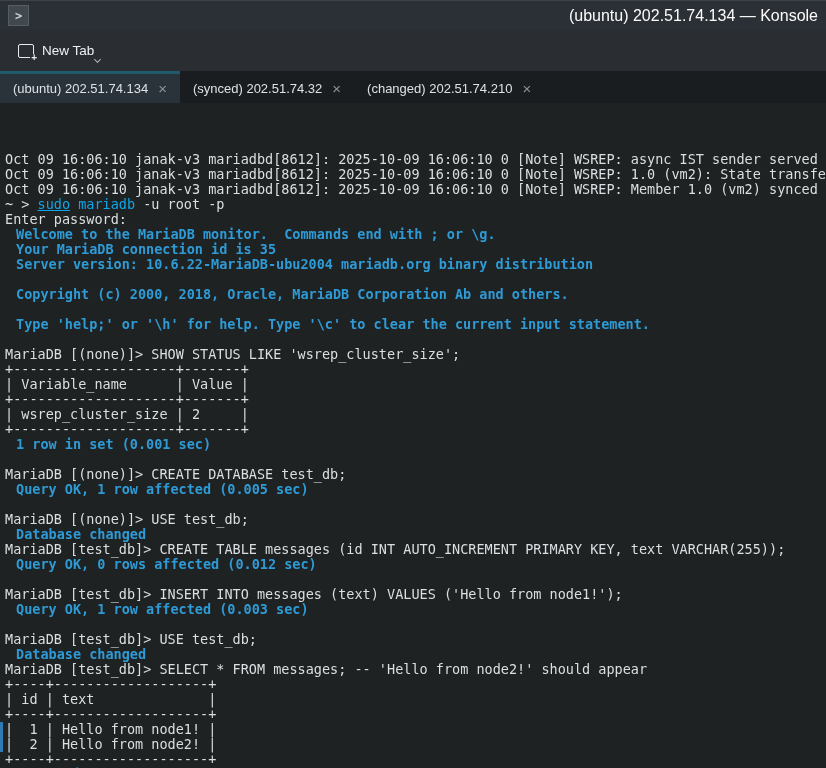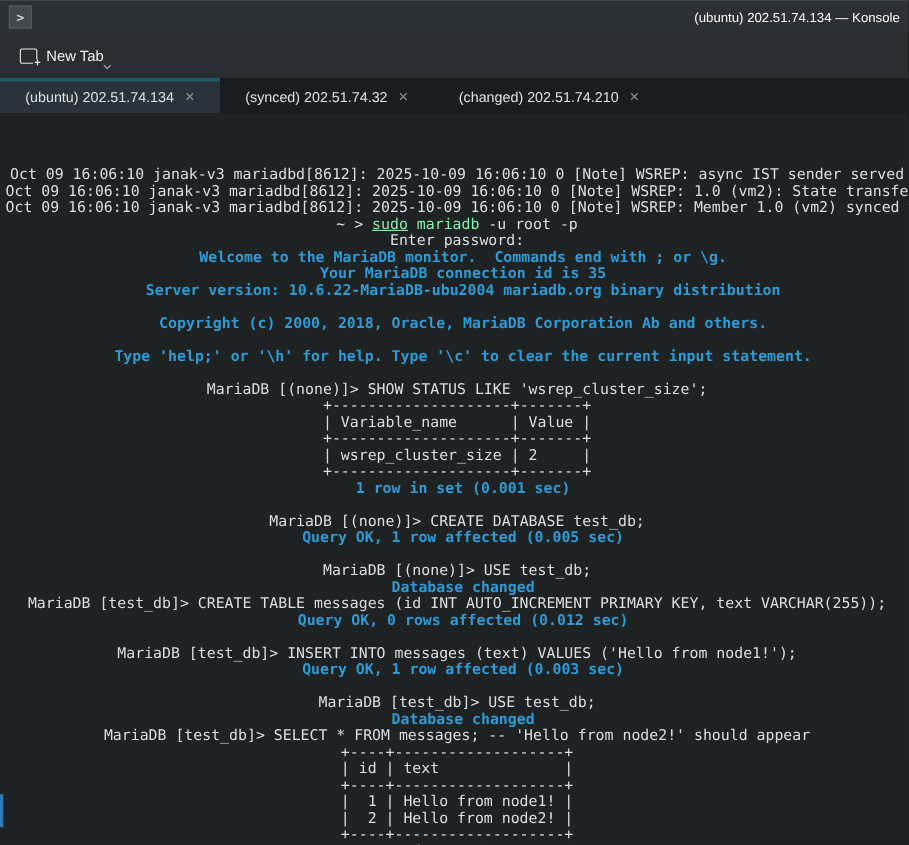--- a/index.html
+++ b/index.html
@@ -5,53 +5,53 @@
   * { box-sizing: border-box; }
   body { margin: 0; background: #15181a; font-family: "Liberation Sans", sans-serif; }
   .window { width: 826px; height: 768px; position: relative; overflow: hidden; background: #1f2223; }
 
   
   .titlebar { height: 30px; background: #2b3036; border-top: 1px solid #3d434a;
               display: flex; align-items: center; padding: 0 8px; }
   .app-icon { width: 21px; height: 21px; background: #41484e; border: 1px solid #565d63;
               color: #ccd2d6; display: flex; align-items: center; justify-content: center;
               font: bold 12px "DejaVu Sans Mono", monospace; }
-  .win-title { flex: 1; text-align: right; color: #fcfcfc; font-size: 12px; }
+  .win-title { flex: 1; text-align: right; color: #fcfcfc; font-size: 16px; }
 
   
   .toolbar { height: 41px; background: #2a2e33; display: flex; align-items: center; padding: 0 10px; gap: 10px; }
   .tbtn { display: flex; align-items: center; gap: 8px; background: none; border: none;
           color: #eef1f3; font-family: "Liberation Sans", sans-serif; font-size: 13.5px;
           padding: 6px 8px; position: relative; cursor: default; }
   .ico-newtab { width: 16px; height: 14px; border: 1.5px solid #e9ecee; border-radius: 2px; position: relative; }
   .ico-newtab .plus { position: absolute; right: -4px; bottom: -5px; color: #e9ecee;
                       font-size: 10px; font-weight: bold; background: #2a2e33; line-height: 8px; padding-left: 1px; }
   .mini-caret { position: absolute; right: 2px; bottom: 2px; width: 5px; height: 5px;
                 border-right: 1.5px solid #aeb4b9; border-bottom: 1.5px solid #aeb4b9;
                 transform: rotate(45deg); }
   .ico-split { width: 17px; height: 14px; display: flex; gap: 2px; }
   .ico-split div { flex: 1; background: #e9ecee; border-radius: 1px; }
   .caret { width: 7px; height: 7px; border-right: 1.6px solid #d6dadd; border-bottom: 1.6px solid #d6dadd;
            transform: rotate(45deg) translateY(-2px); margin-left: 6px; }
 
   
   .tabbar { height: 32px; background: #1a1d20; display: flex; align-items: stretch; }
-  .tab { display: flex; align-items: center; gap: 10px; padding: 0 23px; font-size: 13px;
+  .tab { display: flex; align-items: center; gap: 10px; padding: 0 13px; font-size: 13px;
          color: #dde1e4; border-top: 3px solid transparent; cursor: default; }
   .tab.active { background: #2a323a; border-top-color: #1f5b6d; }
   .tab-close { color: #8d949a; font-size: 15px; line-height: 1; }
 
   
   .terminal { position: absolute; top: 103px; left: 0; right: 0; bottom: 0; background: #1f2223;
               padding: 4px 0 0 5px; font-family: "DejaVu Sans Mono", monospace;
-              font-size: 13.5px; line-height: 15px; white-space: pre; overflow: hidden; text-align: center; }
+              font-size: 13.5px; line-height: 15px; white-space: pre; overflow: hidden; }
   .t-line { height: 15px; }
   .c-fg    { color: #dcdfe2; }
   .c-cyan  { color: #2e9bd6; font-weight: bold; margin-left: 11px; }
-  .c-green { color: #86efac; margin-top: 40px; }
+  .c-green { color: #0ea5e9; margin-top: 40px; }
   .u { text-decoration: underline; }
   .new-output-indicator { position: absolute; left: 0; top: 619px; width: 3px; height: 30px;
                           background: #2d7ab5; }
 </style>
 </head>
 <body>
 
 <div class="window">
 
   <div class="titlebar">

